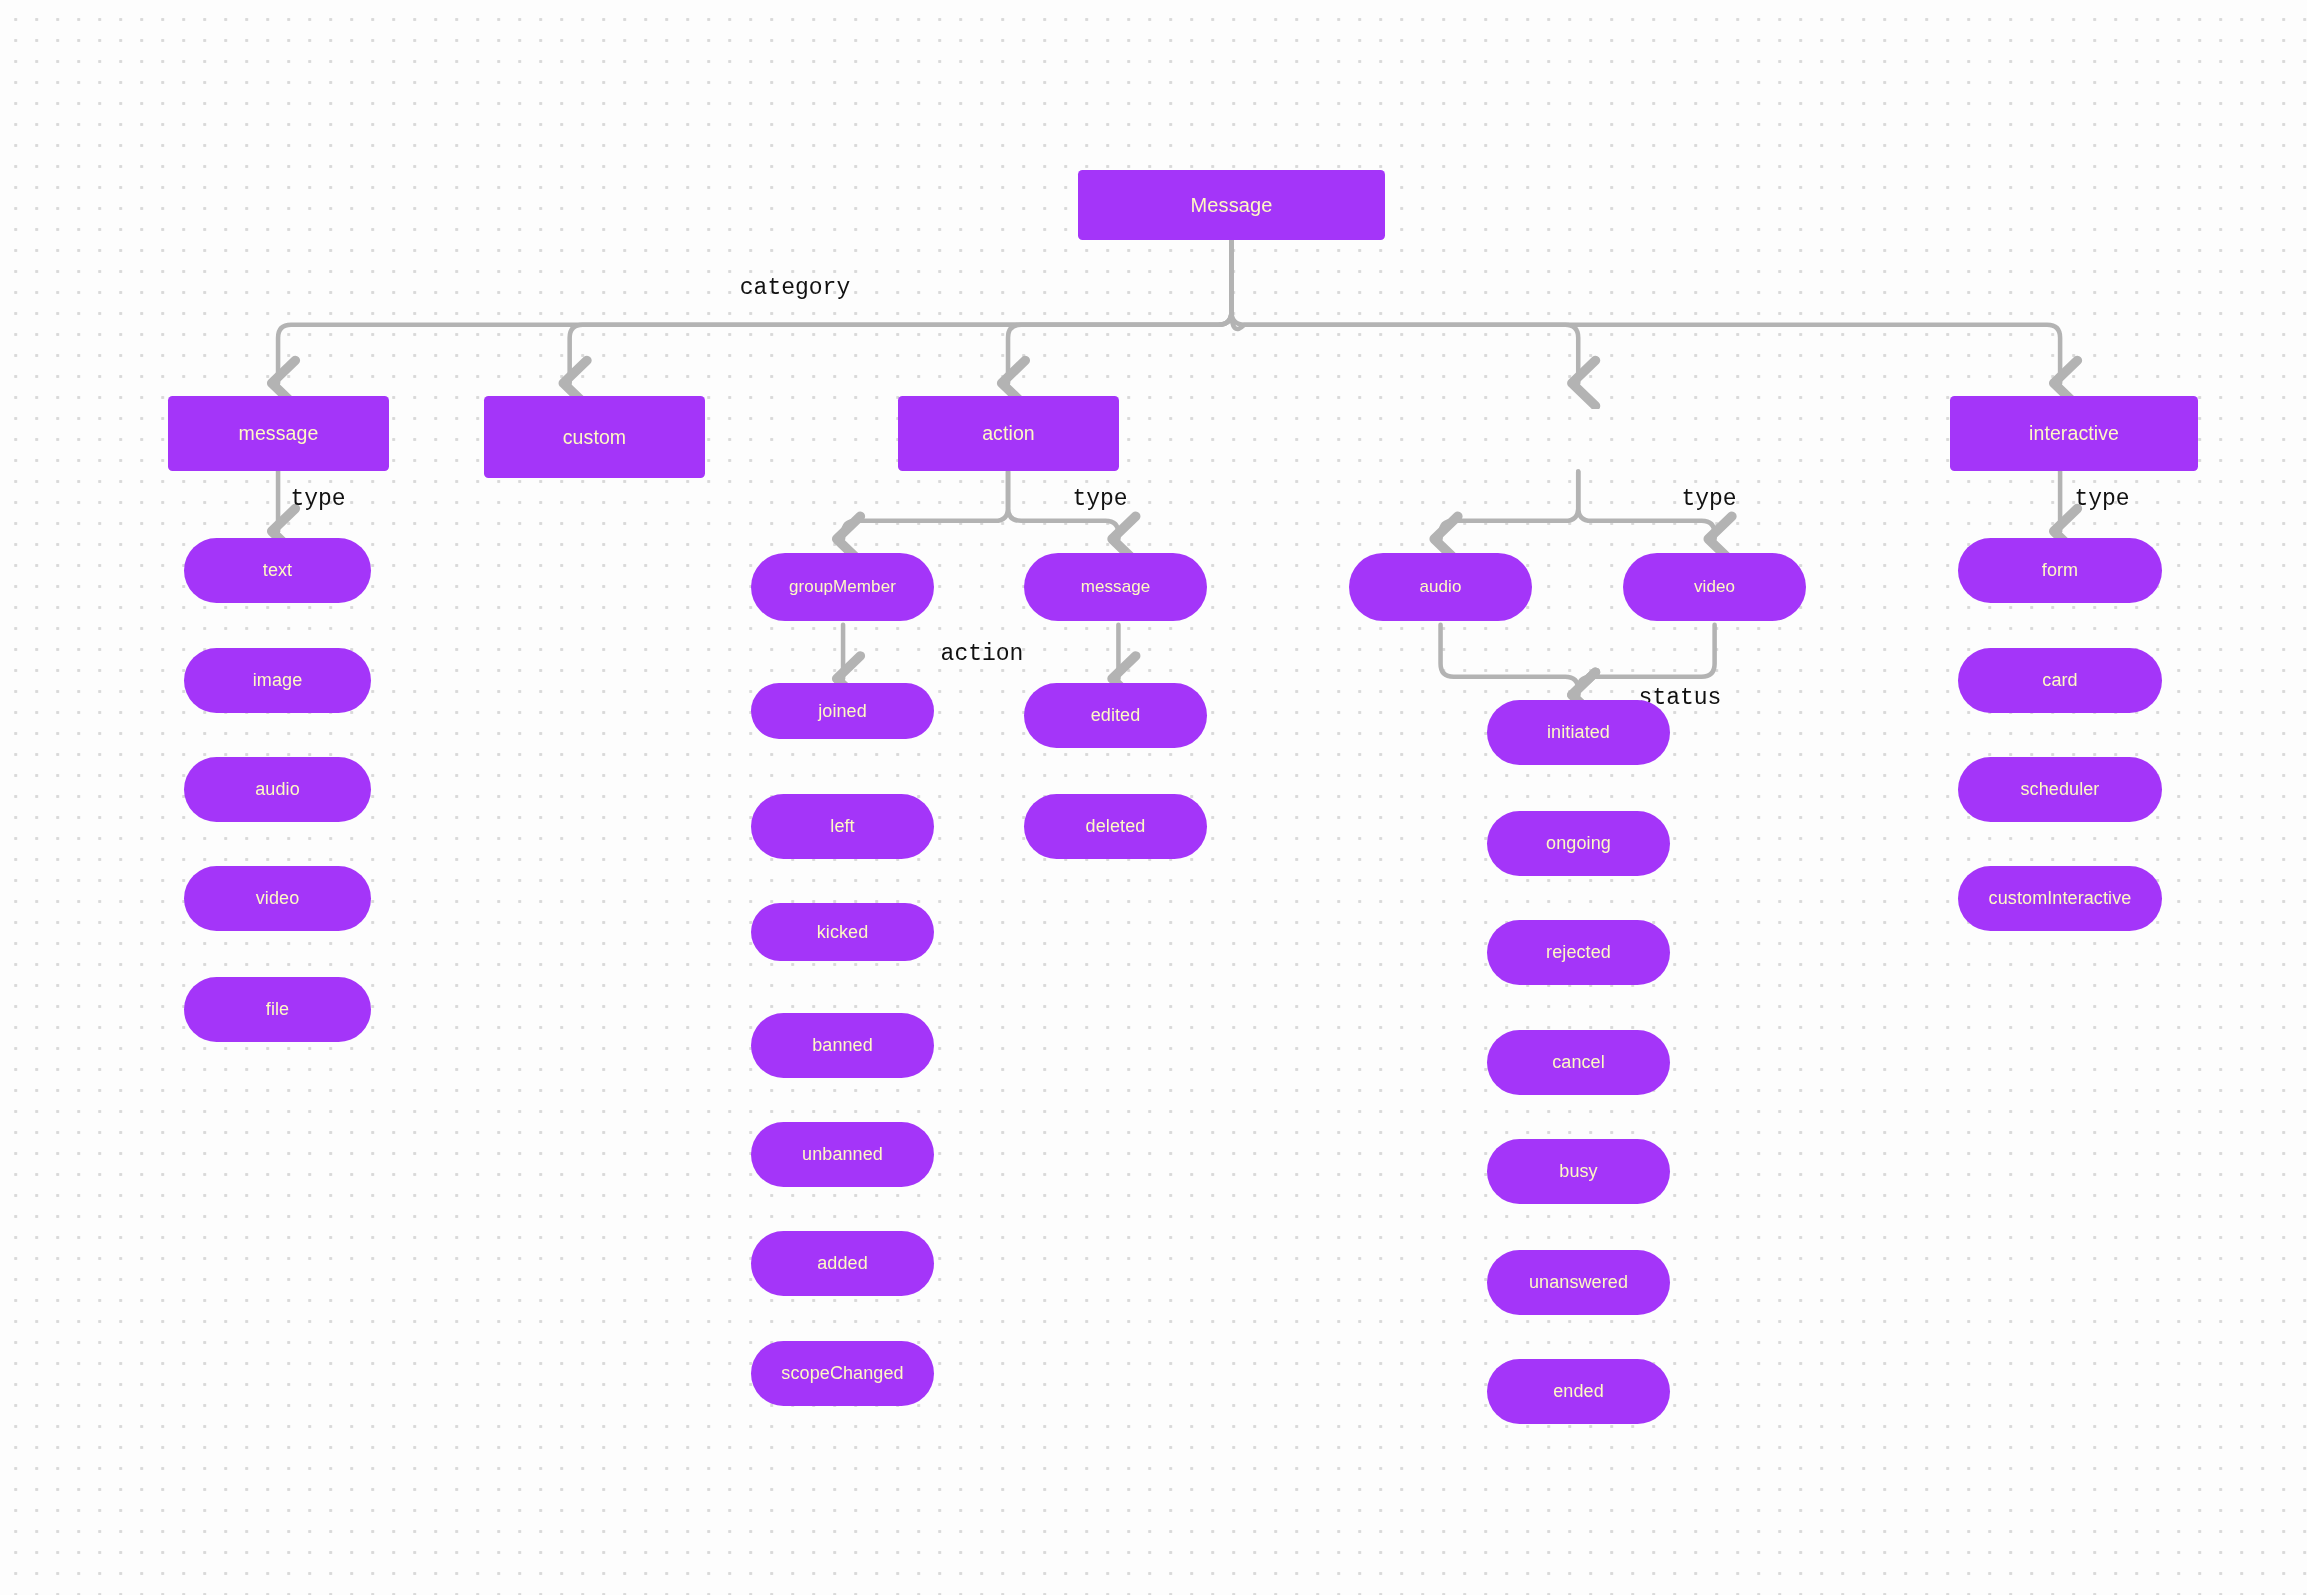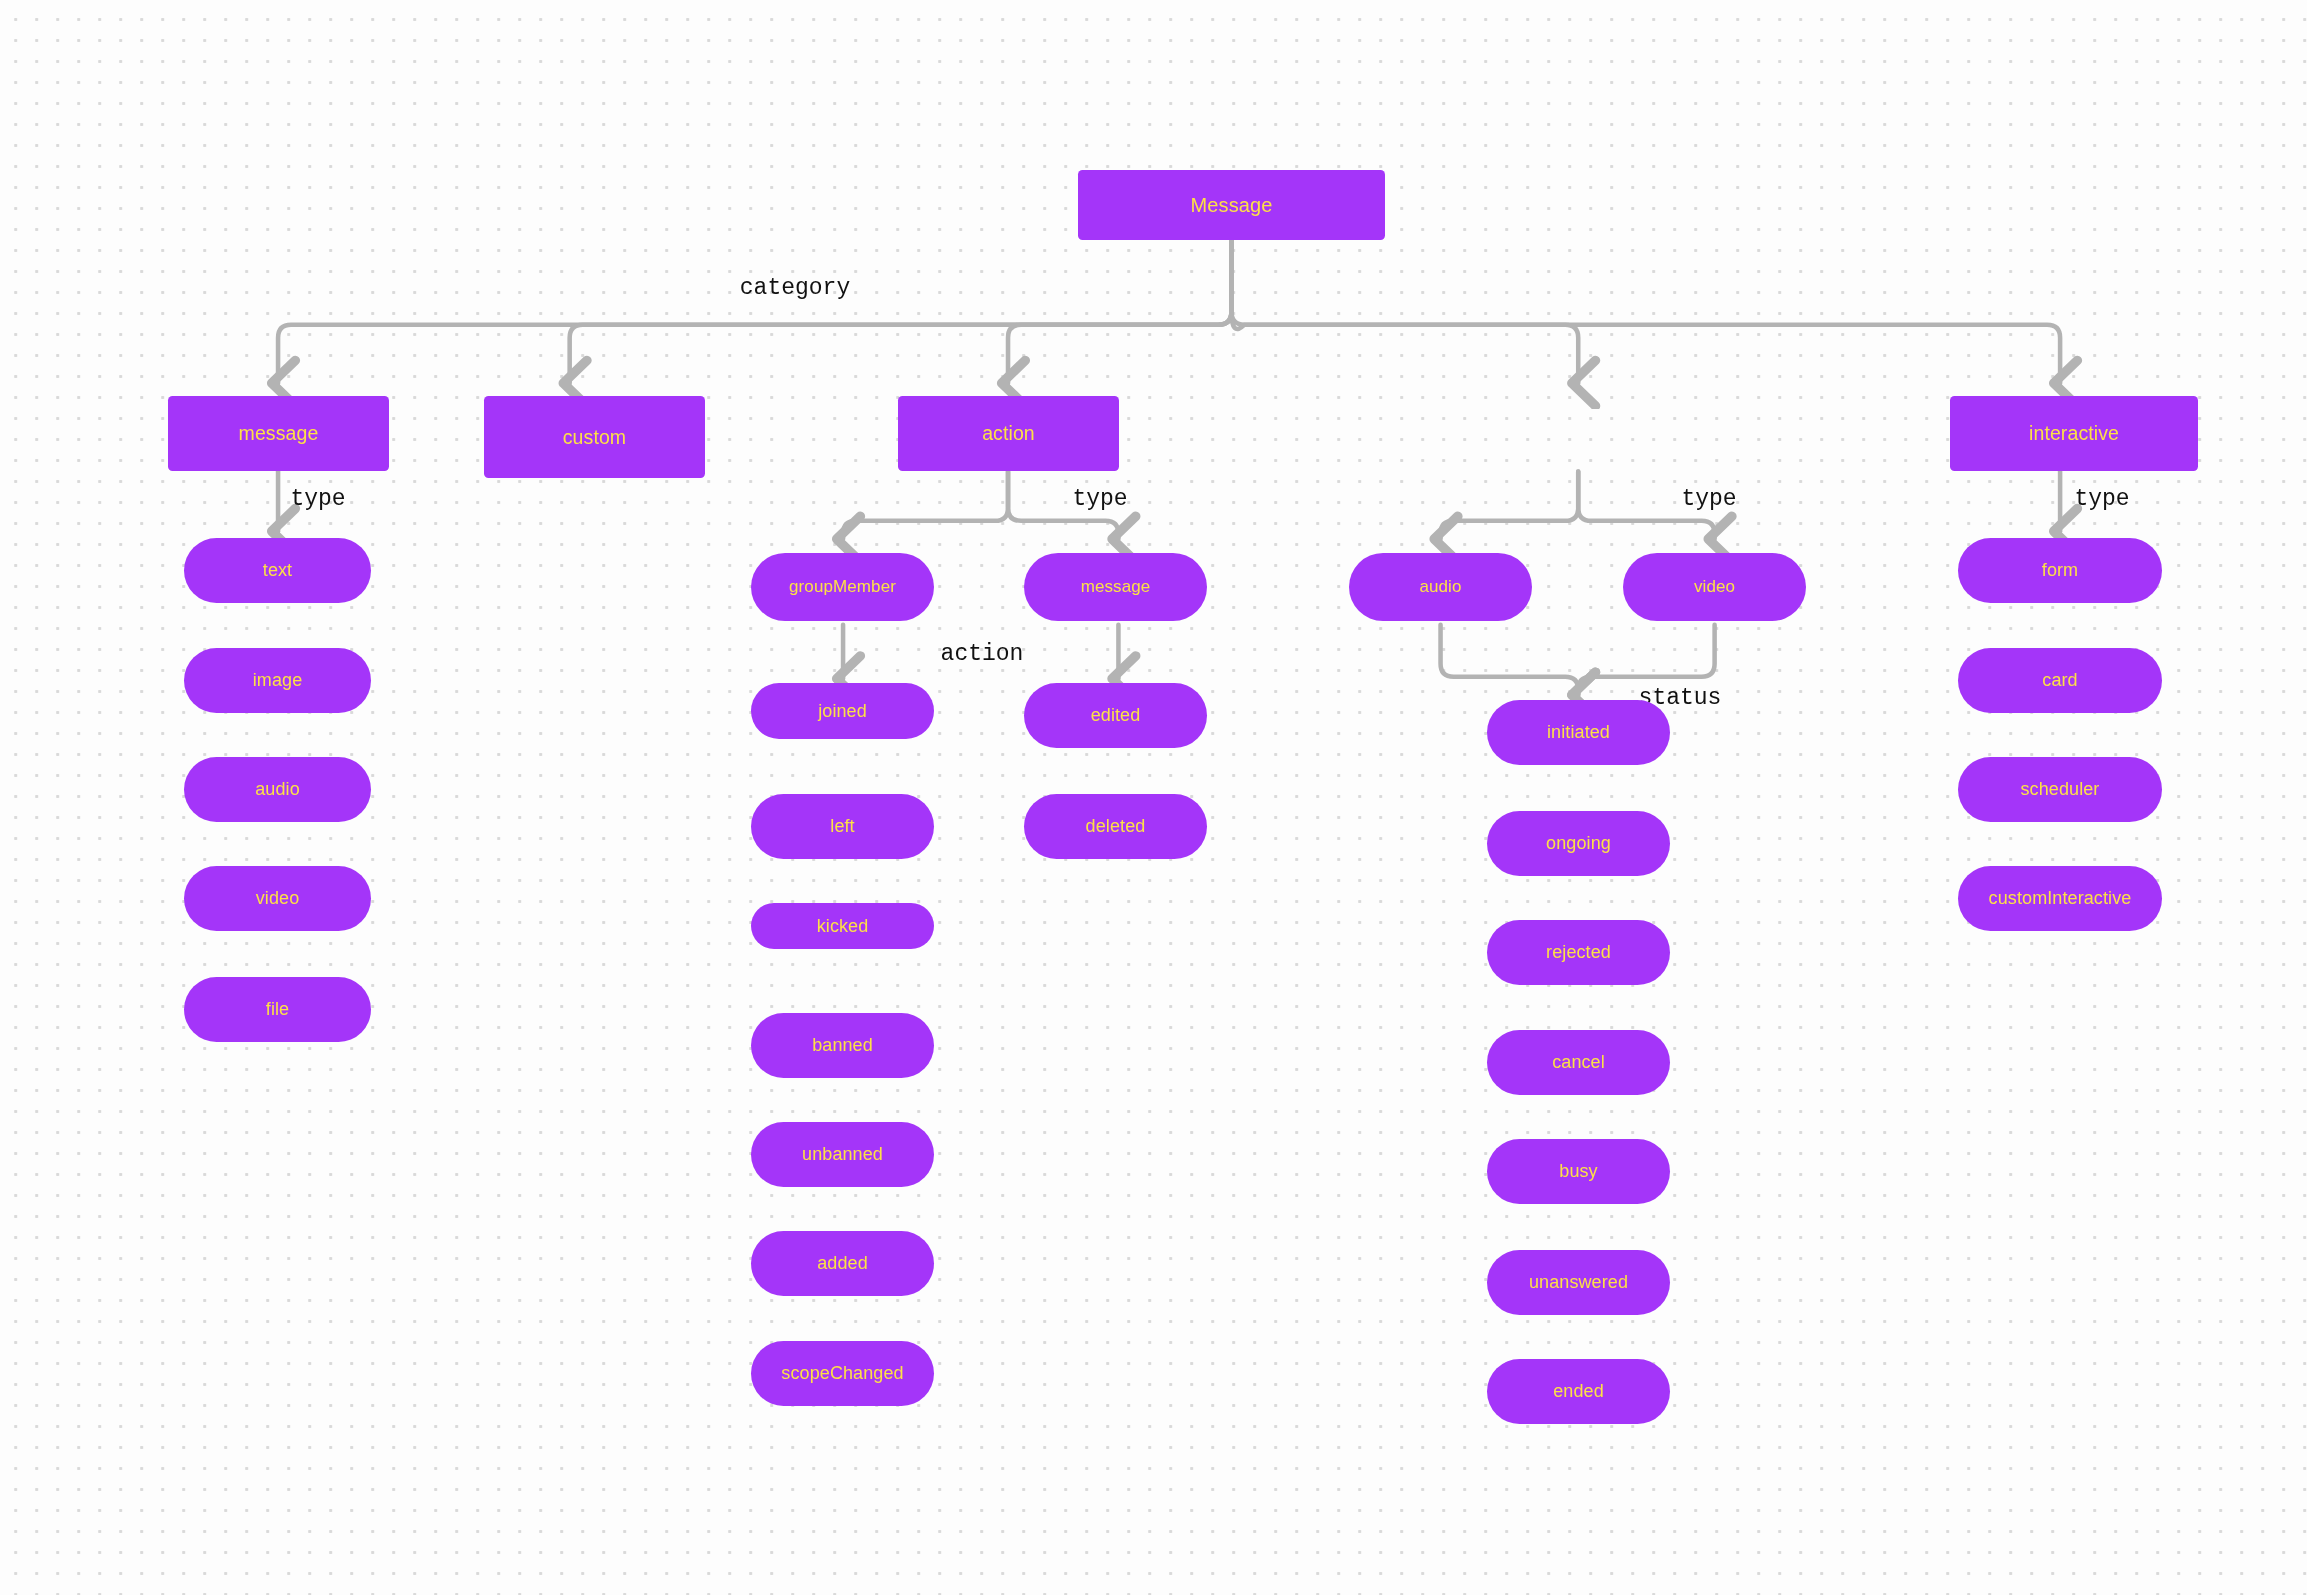--- a/index.html
+++ b/index.html
@@ -21,21 +21,21 @@
   #edges {
     position: absolute;
     left: 0; top: 0;
     width: 2307px;
     height: 1595px;
     pointer-events: none;
   }
   .node {
     position: absolute;
     background: #a435f9;
-    color: #fde047;
+    color: #fef9c3;
     display: flex;
     align-items: center;
     justify-content: center;
     text-align: center;
     box-sizing: border-box;
     letter-spacing: 0.1px;
   }
   .node.rect {
     border-radius: 4.5px;
   }
@@ -147,21 +147,21 @@
   <div class="node pill sub" style="left:1024px; top:553px; width:183px; height:68px;">
     <span>message</span>
   </div>
 
   <div class="node pill leaf" style="left:751px; top:683px; width:183px; height:56px;">
     <span>joined</span>
   </div>
   <div class="node pill leaf" style="left:751px; top:794px; width:183px; height:65px;">
     <span>left</span>
   </div>
-  <div class="node pill leaf" style="left:751px; top:903px; width:183px; height:46px;">
+  <div class="node pill leaf" style="left:751px; top:903px; width:183px; height:58px;">
     <span>kicked</span>
   </div>
   <div class="node pill leaf" style="left:751px; top:1013px; width:183px; height:65px;">
     <span>banned</span>
   </div>
   <div class="node pill leaf" style="left:751px; top:1122px; width:183px; height:65px;">
     <span>unbanned</span>
   </div>
   <div class="node pill leaf" style="left:751px; top:1231px; width:183px; height:65px;">
     <span>added</span>

